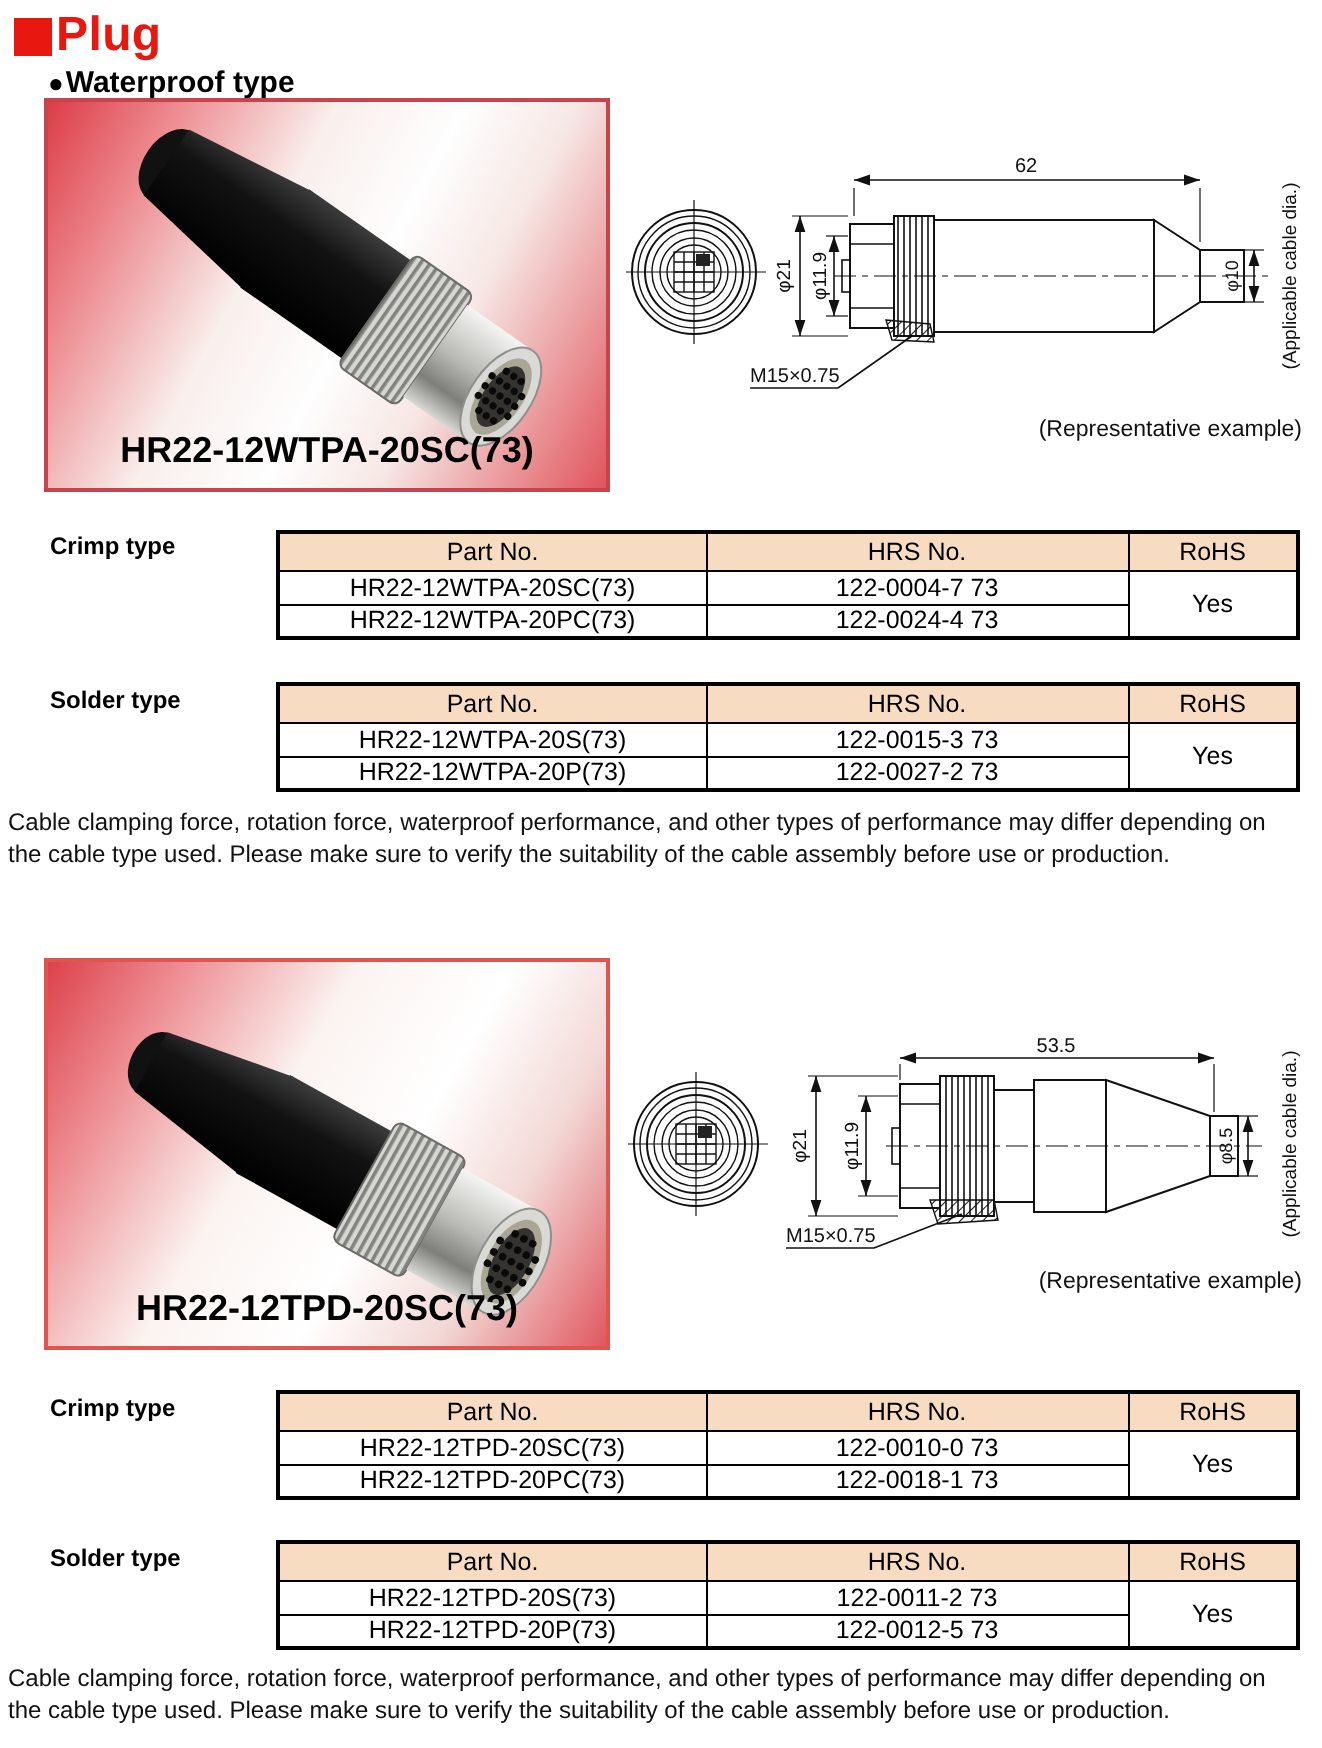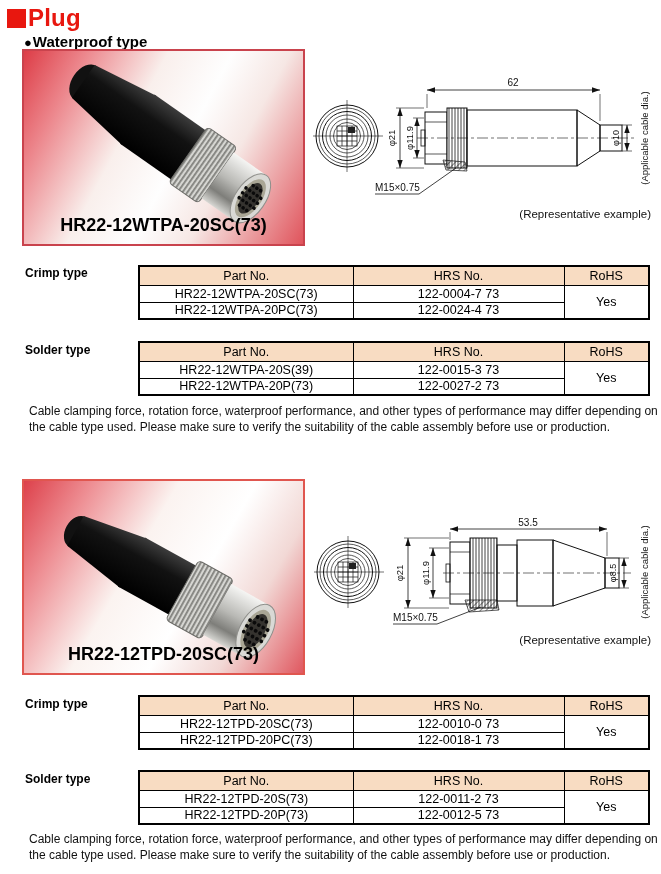--- a/index.html
+++ b/index.html
@@ -33,21 +33,21 @@
   
   .type-label { position:absolute; left:25px; font-size:12px; font-weight:bold; color:#000; }
   
   .spec-table { position:absolute; left:138px; width:510px; border-collapse:collapse;
     table-layout:fixed; font-size:12.5px; color:#000; border:2px solid #000; }
   .spec-table th, .spec-table td { border:1px solid #000; text-align:center; padding:0; }
   .spec-table th { background:#f8dcc2; font-weight:normal; height:19px; }
   .spec-table td { height:17px; background:#fff; }
   .col-part { width:214px; } .col-hrs { width:211px; } .col-rohs { width:85px; }
   
-  .note { position:absolute; left:29px; width:632px; font-size:12px; line-height:16px; color:#111; }
+  .note { position:absolute; left:4px; width:632px; font-size:12px; line-height:16px; color:#111; }
 </style>
 </head>
 <body>
 
 <div id="page">
 
   <div class="title-row">
     <div class="red-square"></div>
     <div class="page-title">Plug</div>
   </div>
@@ -214,21 +214,21 @@
       </colgroup>
     <thead>
         <tr>
       <th>Part No.</th>
       <th>HRS No.</th>
       <th>RoHS</th>
     </tr>
       </thead>
     <tbody>
       <tr>
-        <td>HR22-12WTPA-20S(39)</td>
+        <td>HR22-12WTPA-20S(73)</td>
         <td>122-0015-3 73</td>
         <td rowspan="2">Yes</td>
       </tr>
       <tr>
         <td>HR22-12WTPA-20P(73)</td>
         <td>122-0027-2 73</td>
       </tr>
     </tbody>
   </table>
 

